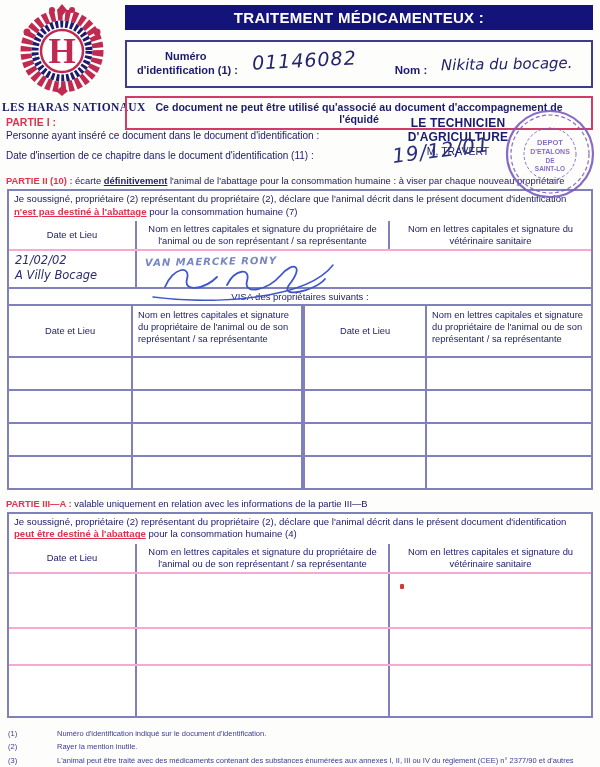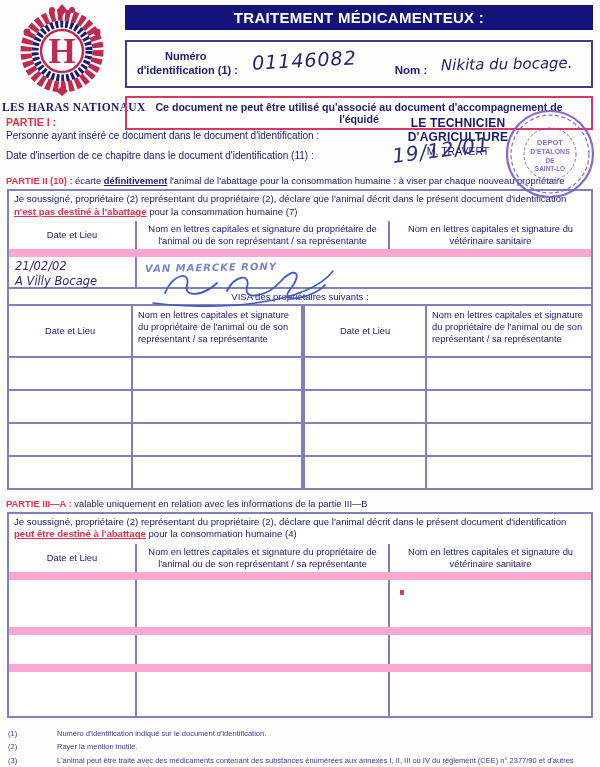--- a/index.html
+++ b/index.html
@@ -37,21 +37,21 @@
   .round-stamp { position:absolute; left:503px; top:-4px; opacity:.9; }
 
   
   .p2-head { font-size:9.4px; margin:5px 0 3px 6px; color:#23216e; }
   .p2-head .lbl { color:#e0344e; font-weight:bold; }
   .p2-head b.u { text-decoration:underline; }
   .decl-box { margin:0 7px; border:2px solid #8080bd; font-size:9.6px; line-height:1.32; padding:2px 5px 3px 5px; color:#23216e; background:#fff; }
   .decl-red { color:#e0304e; font-weight:bold; text-decoration:underline; }
 
   .tbl { margin:0 7px; border:2px solid #8080bd; border-top:none; background:#fff; }
-  .trow { display:grid; grid-template-columns:126px 253px 1fr; border-top:8px solid #f9a8d4; }
+  .trow { display:grid; grid-template-columns:126px 253px 1fr; border-top:2px solid #f9a8d4; }
   .trow:first-child { border-top:none; }
   .tcell { border-left:2px solid #8080bd; font-size:9.4px; line-height:1.25; text-align:center; padding:2px 4px; color:#23216e; position:relative; }
   .tcell:first-child { border-left:none; }
   .tcell.hdr-c { display:flex; align-items:center; justify-content:center; }
   .data-row { height:38px; }
   .visa-row { border-top:2px solid #8080bd; text-align:center; font-size:9.5px; padding:2px 0; color:#23216e; }
 
   .cell-dl { text-align:left; font-size:11.5px; color:#2c2c6e; padding:2px 4px 0 6px; line-height:1.3; }
   .owner-name { font-size:10.5px; color:#6b2d4f; letter-spacing:1.5px; text-align:left; padding:2px 0 0 8px; font-weight:bold; }
   .owner-sig { position:absolute; left:40px; top:8px; }

